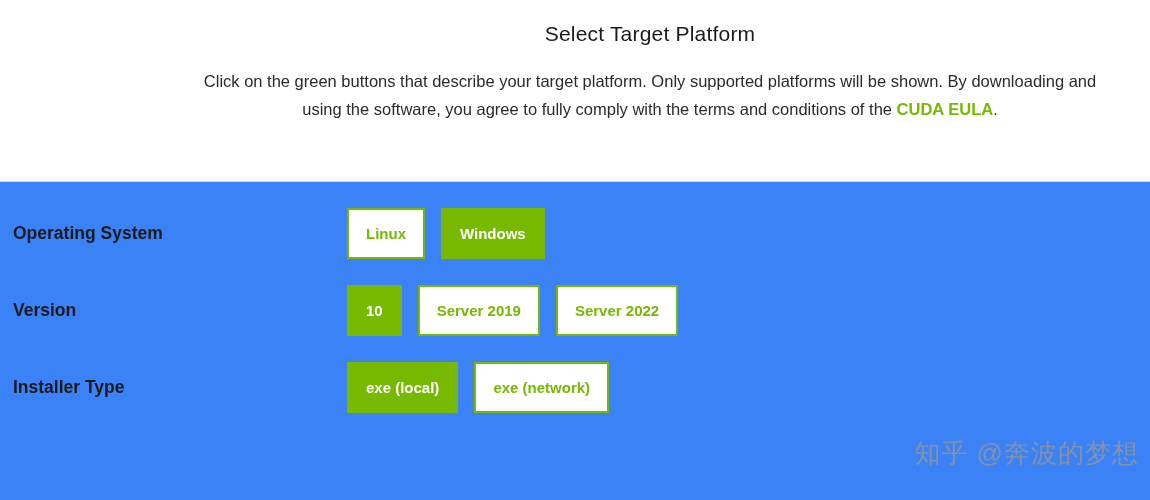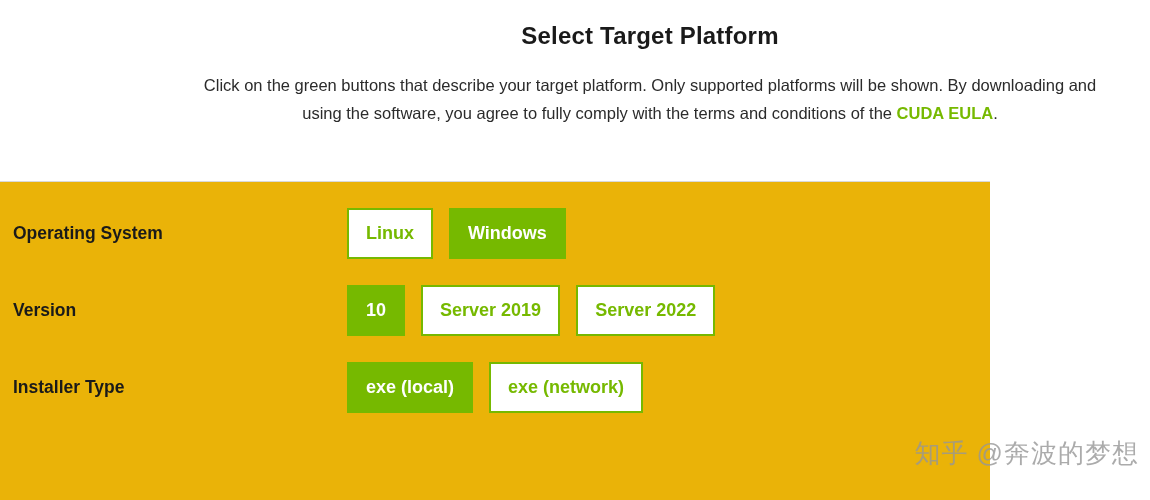--- a/index.html
+++ b/index.html
@@ -9,45 +9,45 @@
     background: #ffffff;
     position: relative;
     overflow: hidden;
     --green: #76b900;
   }
   .header {
     padding: 22px 10px 0 160px;
     text-align: center;
   }
   .page-title {
-    font-size: 24px;
-    font-weight: bold;
+    font-size: 21px;
+    font-weight: normal;
     color: #1a1a1a;
     letter-spacing: 0.2px;
   }
   .description {
     margin: 21px auto 0;
     max-width: 930px;
     font-size: 16.5px;
     line-height: 28px;
     color: #2b2b2b;
   }
   .eula-link {
     color: var(--green);
     font-weight: bold;
     text-decoration: none;
     cursor: pointer;
   }
   .selector {
     position: absolute;
     left: 0;
     top: 181px;
-    width: 990px;
+    width: 1150px;
     height: 319px;
-    background: #eab308;
+    background: #3b82f6;
     border-top: 1px solid #d9d9d9;
     padding: 26px 0 0 13px;
   }
   .row {
     display: flex;
     align-items: center;
     margin-bottom: 26px;
   }
   .row-label {
     flex: 0 0 334px;
@@ -59,21 +59,21 @@
     display: flex;
     gap: 16px;
   }
   .option-btn {
     height: 51px;
     padding: 0 17px;
     border: 2px solid var(--green);
     background: #ffffff;
     color: var(--green);
     font-family: "Liberation Sans", sans-serif;
-    font-size: 18px;
+    font-size: 15px;
     font-weight: bold;
     cursor: pointer;
     border-radius: 0;
   }
   .option-btn.selected {
     background: var(--green);
     color: #ffffff;
   }
   .watermark {
     position: absolute;

